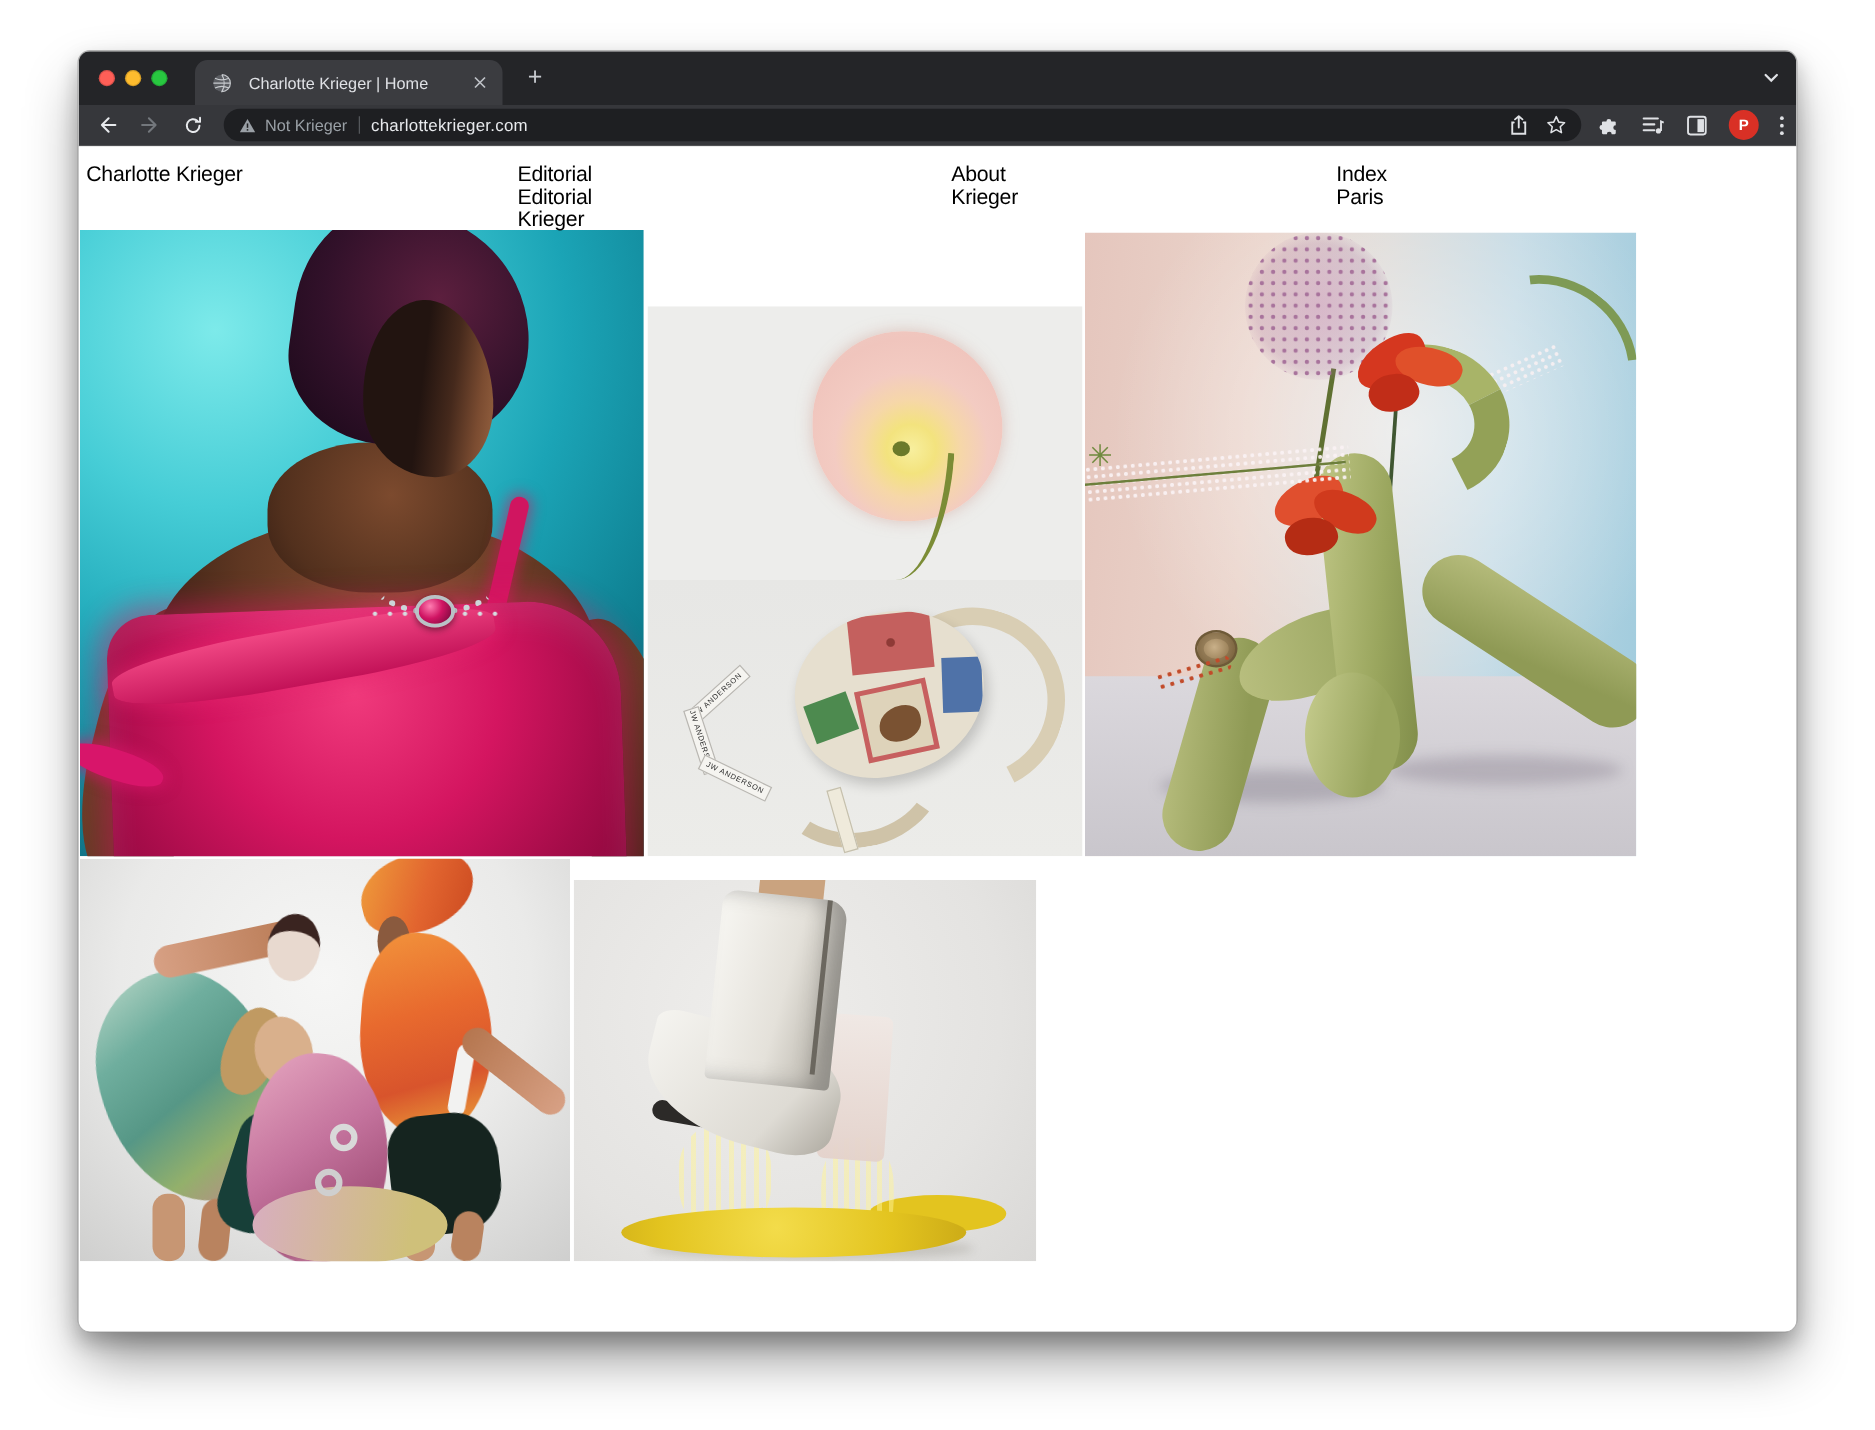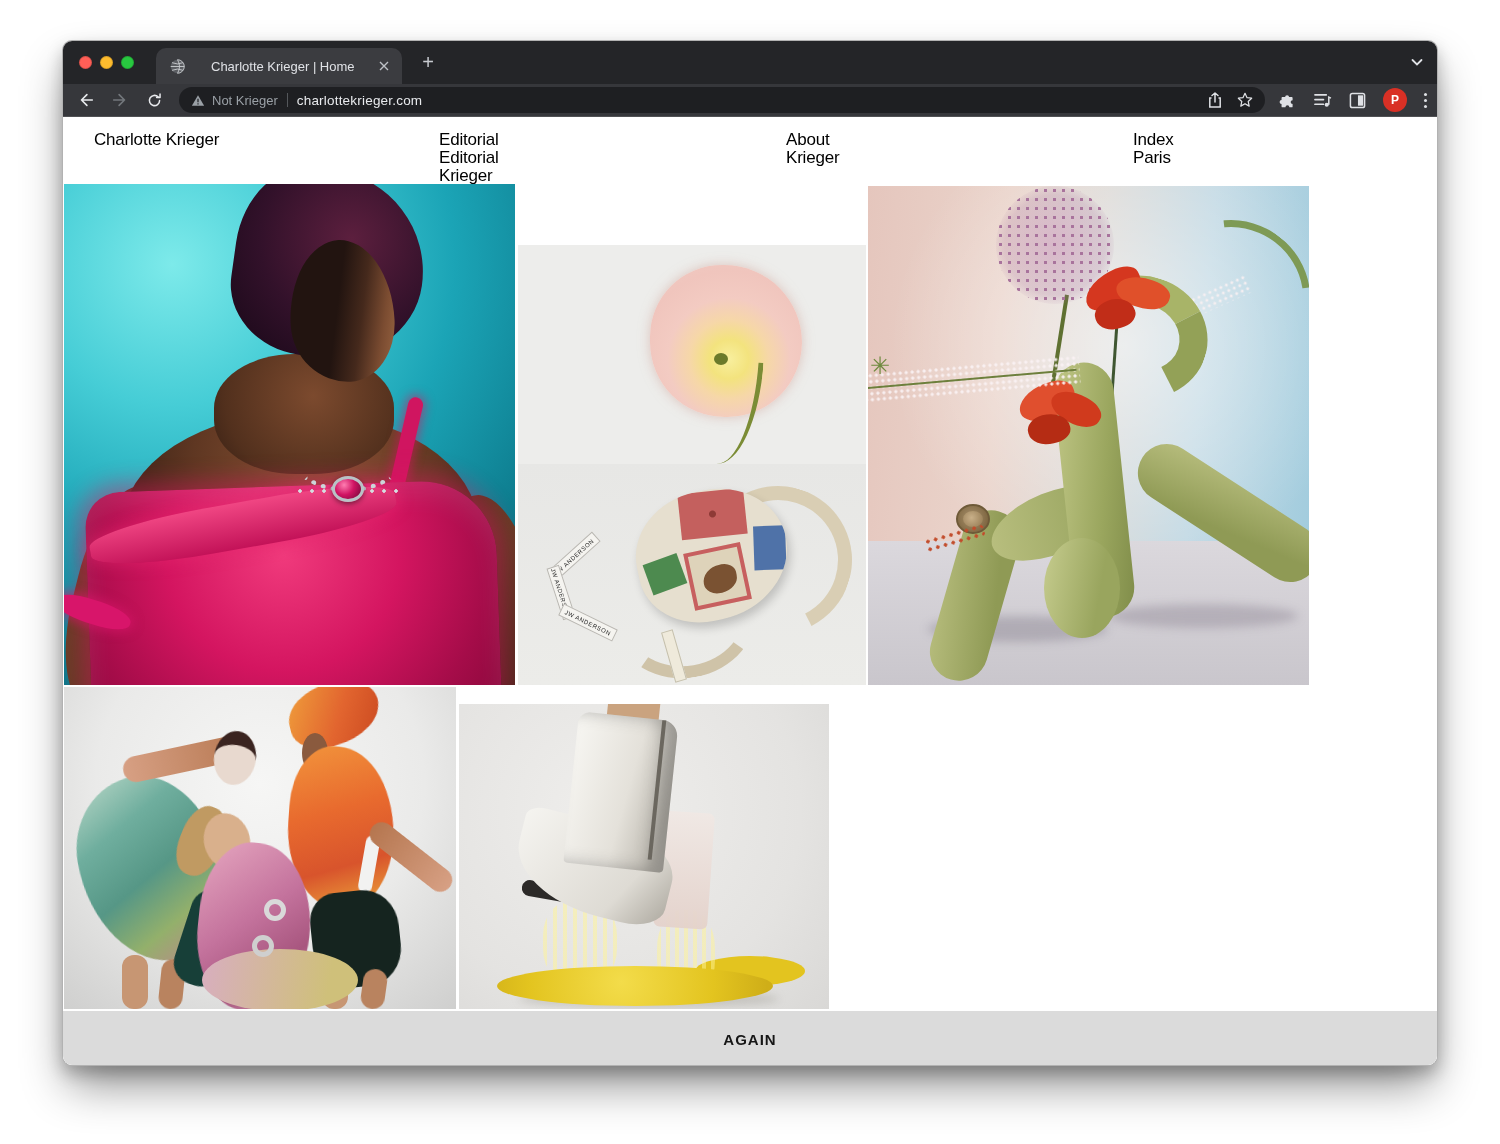--- a/index.html
+++ b/index.html
@@ -15,21 +15,21 @@
 
   
   .tabstrip{ position:relative; height:43px; background:#242528; }
   .lights{ position:absolute; left:16px; top:15px; display:flex; gap:8px; }
   .light{ width:13px; height:13px; border-radius:50%; box-shadow:inset 0 0 0 1px rgba(0,0,0,.15); }
   .light.red{ background:#ff5f57; } .light.yellow{ background:#febc2e; } .light.green{ background:#28c840; }
   .tab{
     position:absolute; left:93px; top:7px; width:246px; height:36px;
     background:#3b3c40; border-radius:10px 10px 0 0; display:flex; align-items:center; padding:0 10px 0 13px;
   }
-  .tab .title{ color:#dfe1e5; font-size:13px; margin-left:25px; flex:1; white-space:nowrap; overflow:hidden; }
+  .tab .title{ color:#dfe1e5; font-size:13px; margin-left:13px; flex:1; white-space:nowrap; overflow:hidden; }
   .tab .close{ color:#bdc1c6; width:16px; height:16px; display:flex; align-items:center; justify-content:center; }
   .newtab{
     position:absolute; left:352px; top:9px; width:26px; height:26px; border-radius:50%;
     color:#c8cbd0; font-size:20px; line-height:24px; text-align:center;
   }
   .strip-chevron{ position:absolute; right:12px; top:13px; color:#dfe1e5; }
 
   
   .toolbar{
     height:33px; background:#36373b; display:flex; align-items:center; padding:0 10px;
@@ -50,23 +50,23 @@
   .ticon{ color:#dfe1e5; display:flex; align-items:center; justify-content:center; }
   .avatar{
     width:24px; height:24px; border-radius:50%; background:#d93025; color:#fff;
     font-size:12px; font-weight:bold; display:flex; align-items:center; justify-content:center;
   }
   .dots{ display:flex; flex-direction:column; gap:3px; }
   .dots i{ width:3px; height:3px; border-radius:50%; background:#dfe1e5; }
 
   
   .page{ position:relative; height:949px; background:#ffffff; color:#000; overflow:hidden; }
-  .nav-col{ position:absolute; top:14px; font-size:17px; line-height:18px; letter-spacing:-0.2px; z-index:3;margin-left:25px; }
+  .nav-col{ position:absolute; top:14px; font-size:17px; line-height:18px; letter-spacing:-0.2px; z-index:3; }
   .brand{ left:6px; }
-  .col2{ left:351px; } .col3{ left:698px; } .col4{ left:1045px; }
+  .col2{ left:351px; } .col3{ left:698px; } .col4{ left:1006px; }
   .nav-item{ cursor:pointer; }
 
   .tile{ position:absolute; overflow:hidden; z-index:1; }
 
   
   .t1{ left:1px;   top:67px;  width:451px; height:501px; }
   .t2{ left:455px; top:128px; width:348px; height:219px; }
   .t3{ left:455px; top:347px; width:348px; height:221px; }
   .t4{ left:805px; top:69px;  width:441px; height:499px; }
   .t5{ left:1px;   top:570px; width:392px; height:322px; }
@@ -479,17 +479,14 @@
         <div class="t6-goo2 goo"></div>
       <div class="t6-pud"></div>
       <div class="t6-leg"></div>
       <div class="t6-heel"></div>
       <div class="t6-sole"></div>
       <div class="t6-foot"></div>
       <div class="t6-shaft"></div>
         <div class="t6-zip"></div>
     </div>
 
-    <div class="footer">
-      <span>AGAIN</span>
-    </div>
   </div>
 </div>
 
 </body></html>

